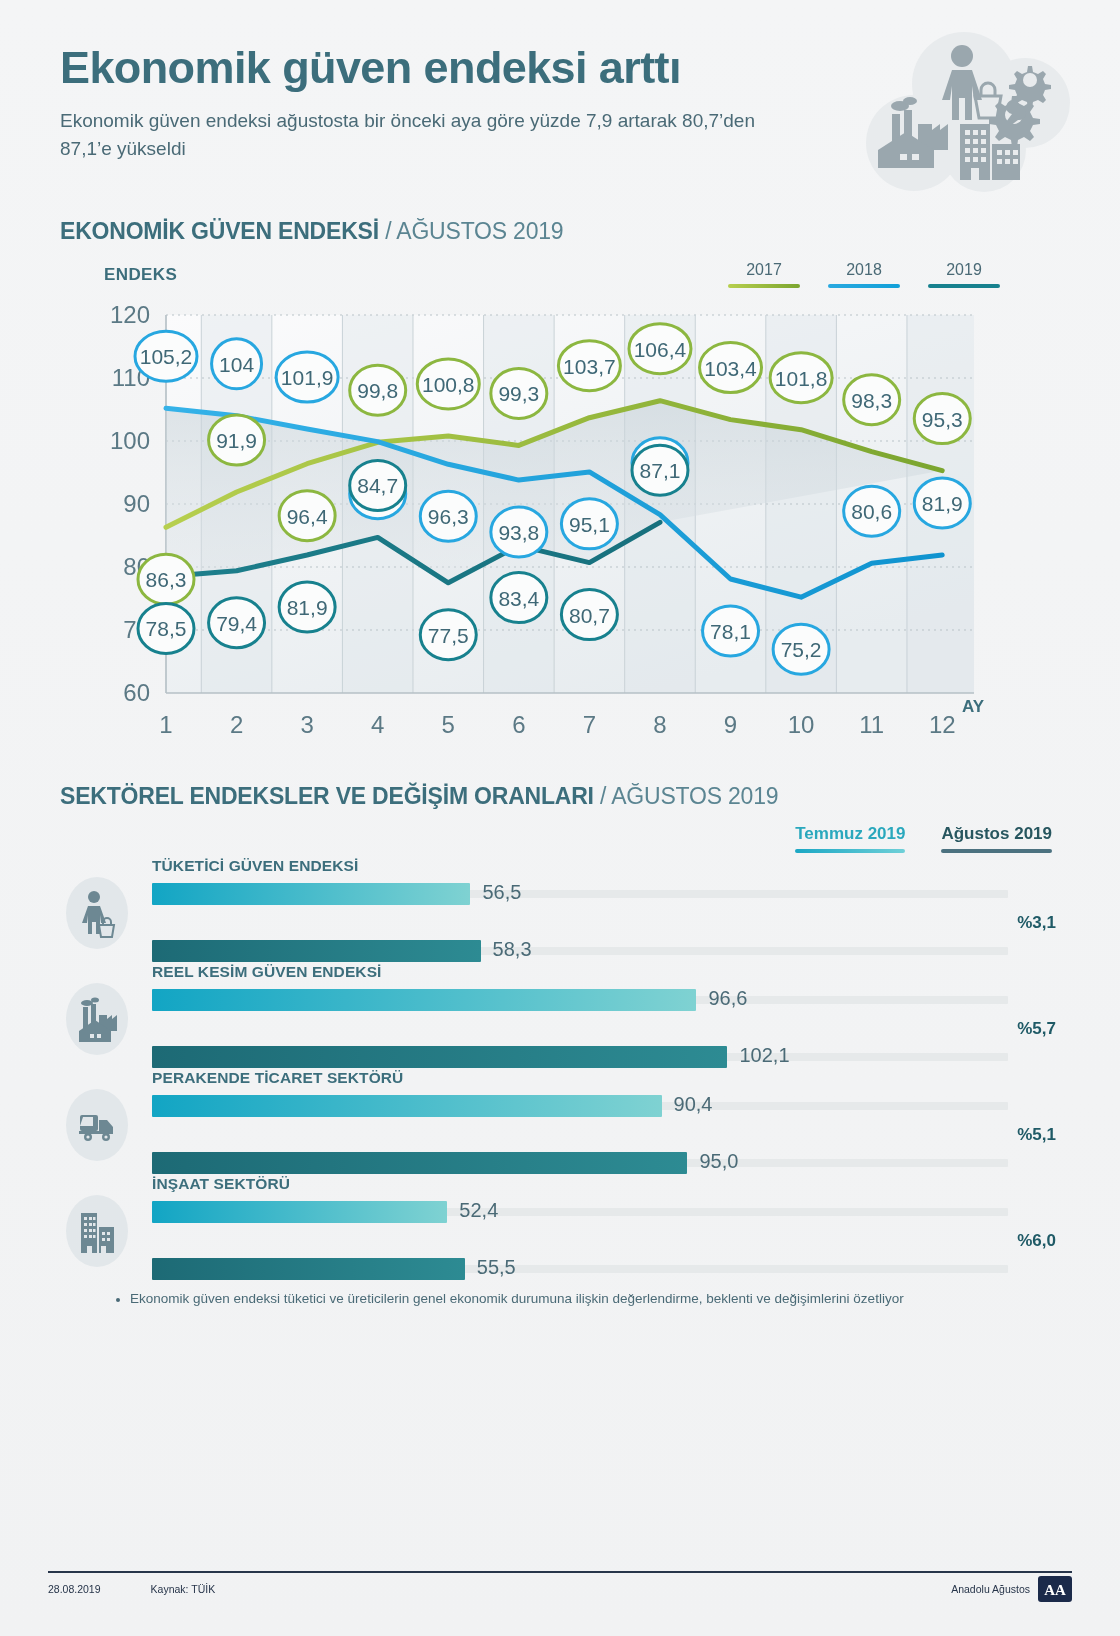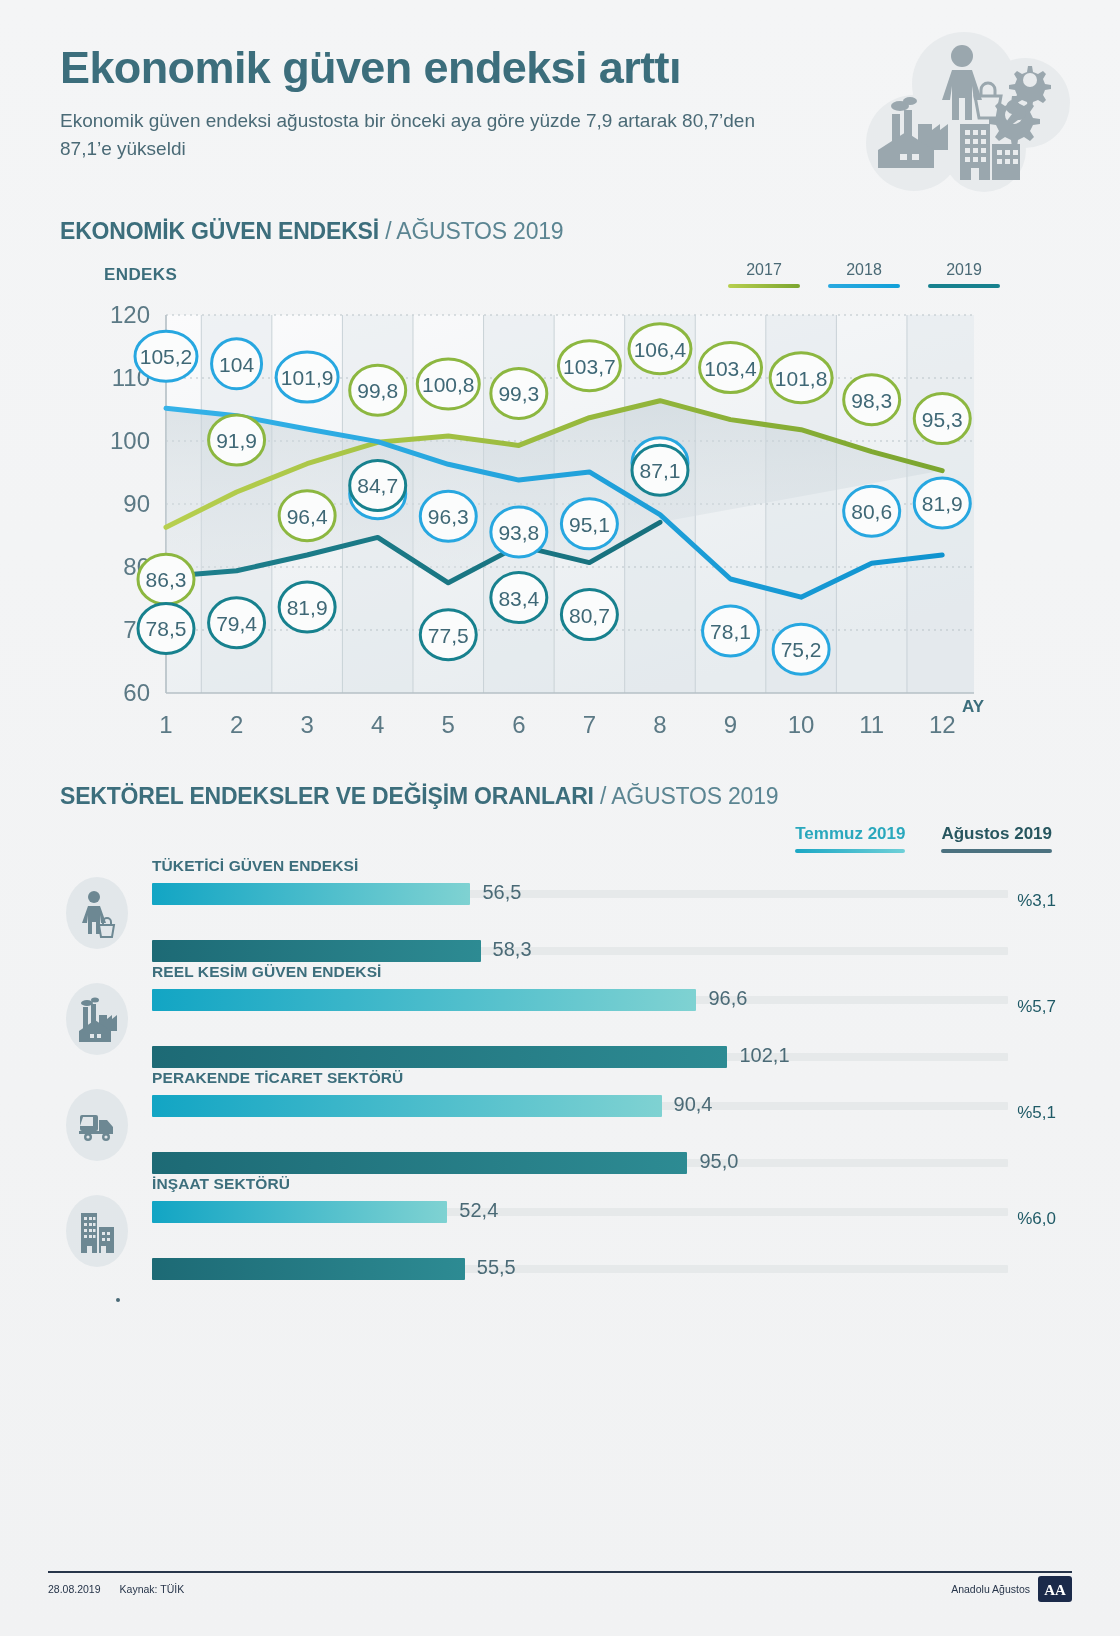--- a/index.html
+++ b/index.html
@@ -96,40 +96,40 @@
     background: #e6e9ea; border-radius: 1px;
   }
   .bar-fill { position: absolute; left: 0; top: 0; height: 22px; border-radius: 1px; }
   .bar-fill.jul { background: linear-gradient(90deg,#12a5c4 0%,#7fd2d2 100%); }
   .bar-fill.aug { background: linear-gradient(90deg,#1d6a75 0%,#2d8b93 100%); }
   .bar-val {
     position: absolute; top: -2px;
     font-size: 20px; color: #4a6a76;
   }
   .pct {
-    position: absolute; right: 4px; top: 38px;
-    font-size: 17px; font-weight: normal; color: #1f5a66;
+    position: absolute; right: 4px; top: 60px;
+    font-size: 17px; font-weight: bold; color: #1f5a66;
   }
 
   
   .note {
     margin-top: 14px; padding: 0 60px 0 130px;
     font-size: 13.5px; color: #4a6a76; position: relative;
   }
   .note .dot {
     position: absolute; left: 116px; top: 7px;
     width: 4px; height: 4px; border-radius: 50%; background: #4a6a76;
   }
   .footer {
     position: absolute; left: 48px; right: 48px; bottom: 34px;
     border-top: 2px solid #27354a; padding-top: 3px;
     display: flex; align-items: center;
   }
   .footer .f-date { font-size: 10.5px; color: #27354a; }
-  .footer .f-src { font-size: 10.5px; color: #27354a; margin-left: 19px; }
+  .footer .f-src { font-size: 10.5px; color: #27354a; margin-left: 50px; }
   .footer .f-right { margin-left: auto; display: flex; align-items: center; gap: 8px; }
   .footer .f-ag { font-size: 10.5px; color: #27354a; }
 </style>
 </head>
 <body>
 
 <div class="page">
 
   <div class="header">
     <div class="headline">Ekonomik güven endeksi arttı</div>
@@ -597,20 +597,21 @@
         <div class="bar-fill aug" style="width:312.8181818181818px"></div>
         <div class="bar-val" style="left:324.8181818181818px">55,5</div>
       </div>
       <div class="pct">%6,0</div>
     </div>
       </div>
   </div>
 
   <div class="note">
     <span class="dot"></span>
+    <span>Ekonomik güven endeksi tüketici ve üreticilerin genel ekonomik durumuna ilişkin değerlendirme, beklenti ve değişimlerini özetliyor</span>
   </div>
 
   <div class="footer">
     <span class="f-date">28.08.2019</span>
     <span class="f-src">Kaynak: TÜİK</span>
     <span class="f-right">
       <span class="f-ag">Anadolu Ağustos</span>
       <svg width="34" height="26" viewBox="0 0 34 26">
         <rect x="0" y="0" width="34" height="26" rx="3" fill="#1b2a4a"></rect>
         <text x="17" y="19" text-anchor="middle" fill="#ffffff" font-family="Liberation Serif, serif" font-size="15" font-weight="bold">AA</text>

